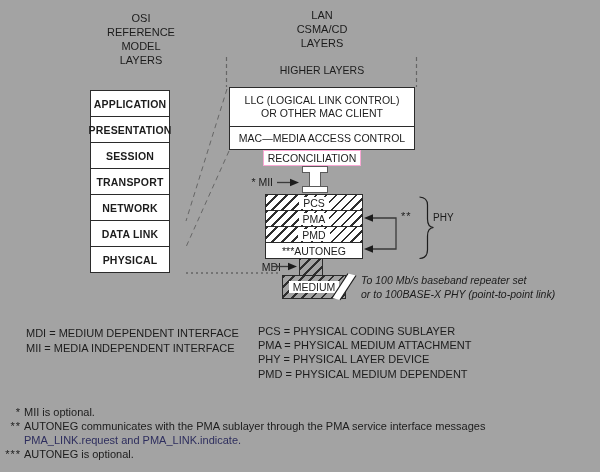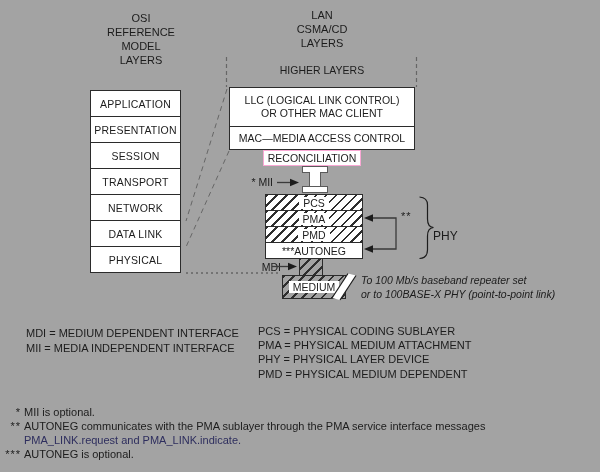--- a/index.html
+++ b/index.html
@@ -6,21 +6,21 @@
   #canvas{
     position:relative;width:600px;height:472px;background:#a3a3a3;overflow:hidden;
     font-family:"Liberation Sans", sans-serif;color:#1c1c1c;
     -webkit-font-smoothing:antialiased;
   }
   .abs{position:absolute;}
   .ctr{text-align:center;}
   .t11{font-size:11px;line-height:14px;}
   .t105{font-size:10.5px;line-height:13px;}
   
-  #osi-stack{left:90px;top:90px;width:91px;}
+  #osi-stack{left:90px;top:90px;width:80px;font-weight:bold;}
   .osi-row{
     box-sizing:border-box;height:27px;margin-top:-1px;border:1px solid #2b2b2b;
     background:#fff;display:flex;align-items:center;justify-content:center;
     font-size:10.5px;letter-spacing:.2px;
   }
   .osi-row:first-child{margin-top:0;}
   
   #lan-box{left:229px;top:87px;width:186px;height:63px;box-sizing:border-box;border:1px solid #2b2b2b;background:#fff;}
   #llc-sect{height:38px;display:flex;flex-direction:column;align-items:center;justify-content:center;}
   #mac-sect{height:24px;box-sizing:border-box;border-top:1px solid #2b2b2b;display:flex;align-items:center;justify-content:center;}
@@ -102,21 +102,21 @@
     <div class="phy-row hatch">
       <span class="pill">PMA</span>
     </div>
     <div class="phy-row hatch">
       <span class="pill">PMD</span>
     </div>
     <div class="phy-row">***AUTONEG</div>
   </div>
 
   <div class="abs" style="left:401px;top:210px;font-size:11px;letter-spacing:1px;">**</div>
-  <div class="abs" style="left:433px;top:212px;font-size:12px;margin-top:17px;">PHY</div>
+  <div class="abs" style="left:433px;top:212px;font-size:10px;">PHY</div>
 
   <div class="abs iface-label" style="left:252px;top:261px;width:29px;">MDI</div>
 
   <div class="abs hatch" id="mdi-stem"></div>
 
   <div class="abs hatch" id="medium-box">
     <span class="pill">MEDIUM</span>
   </div>
 
   <div class="abs" style="left:361px;top:274px;width:236px;font-size:10.5px;line-height:13.5px;font-style:italic;">

